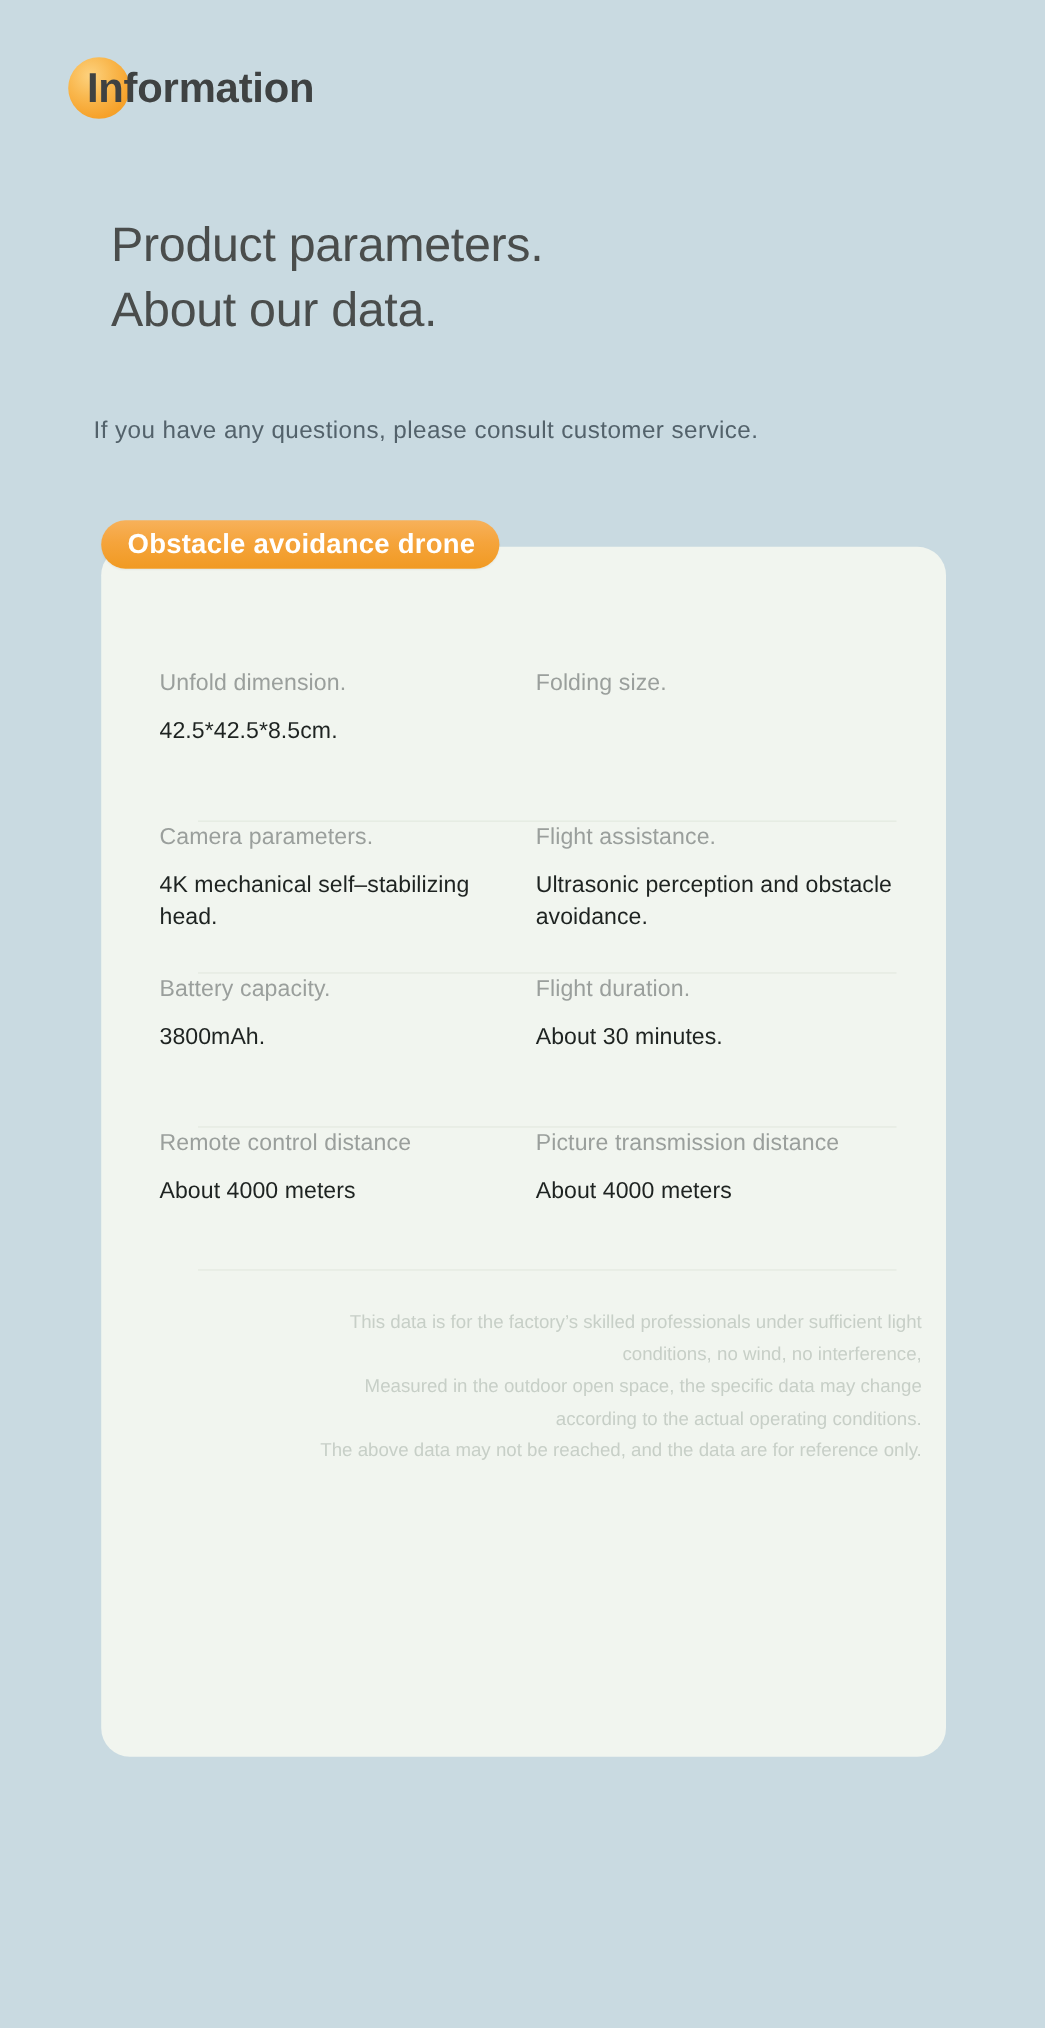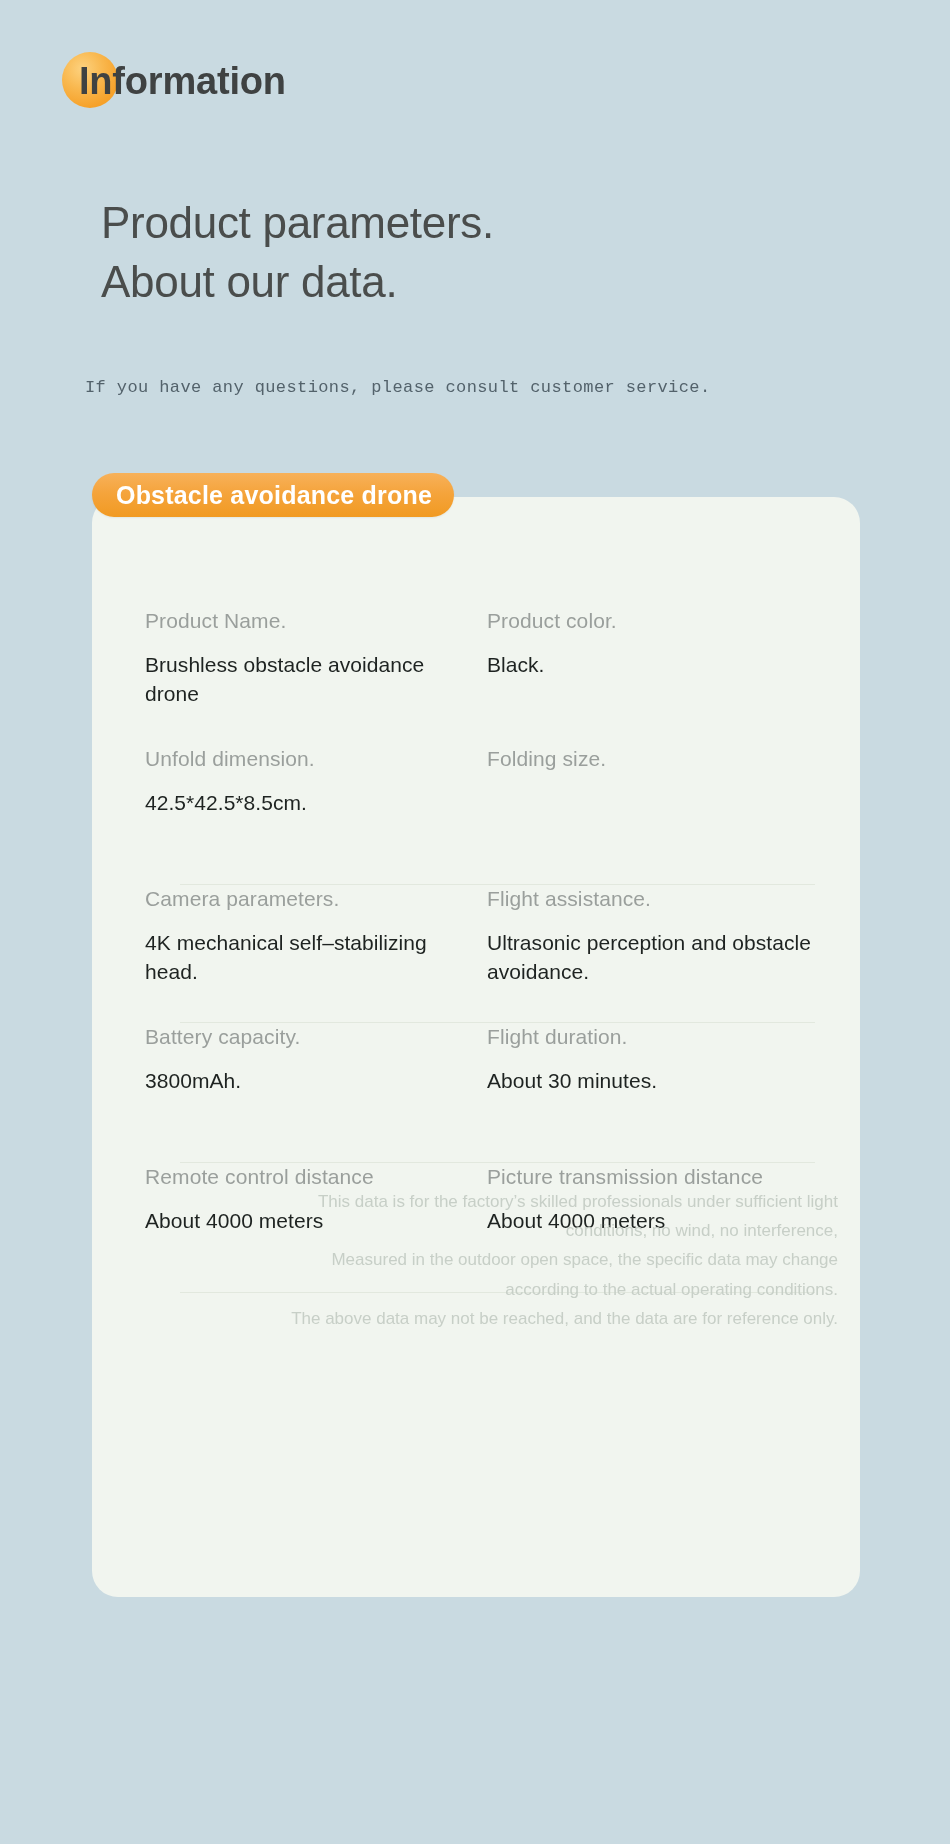--- a/index.html
+++ b/index.html
@@ -66,25 +66,24 @@
   }
   .main-heading .line {
     display: block;
   }
 
   
   .subtitle {
     position: absolute;
     left: 85px;
     top: 376px;
-    font-size: 17px;
+    font-size: 22px;
     color: #53626b;
     letter-spacing: 0.4px;
     line-height: 1.4;
-    font-family: Liberation Mono, monospace;
   }
 
   
   .spec-card {
     position: absolute;
     left: 92px;
     top: 497px;
     width: 768px;
     height: 1100px;
     background: #f1f5ef;
@@ -190,30 +189,20 @@
   </h1>
 
   <div class="subtitle">If you have any questions, please consult customer service.</div>
 
   <div class="spec-badge">Obstacle avoidance drone</div>
 
   <div class="spec-card">
 
     <div class="spec-grid">
 
-      <div class="spec-row row-h1">
-        <div class="spec-cell left">
-          <div class="spec-label">Product Name.</div>
-          <div class="spec-value">Brushless obstacle avoidance drone</div>
-        </div>
-        <div class="spec-cell right">
-          <div class="spec-label">Product color.</div>
-          <div class="spec-value">Black.</div>
-        </div>
-      </div>
 
       <div class="spec-row row-h2 divided">
         <div class="spec-cell left">
           <div class="spec-label">Unfold dimension.</div>
           <div class="spec-value">42.5*42.5*8.5cm.</div>
         </div>
         <div class="spec-cell right">
           <div class="spec-label">Folding size.</div>
         </div>
       </div>

